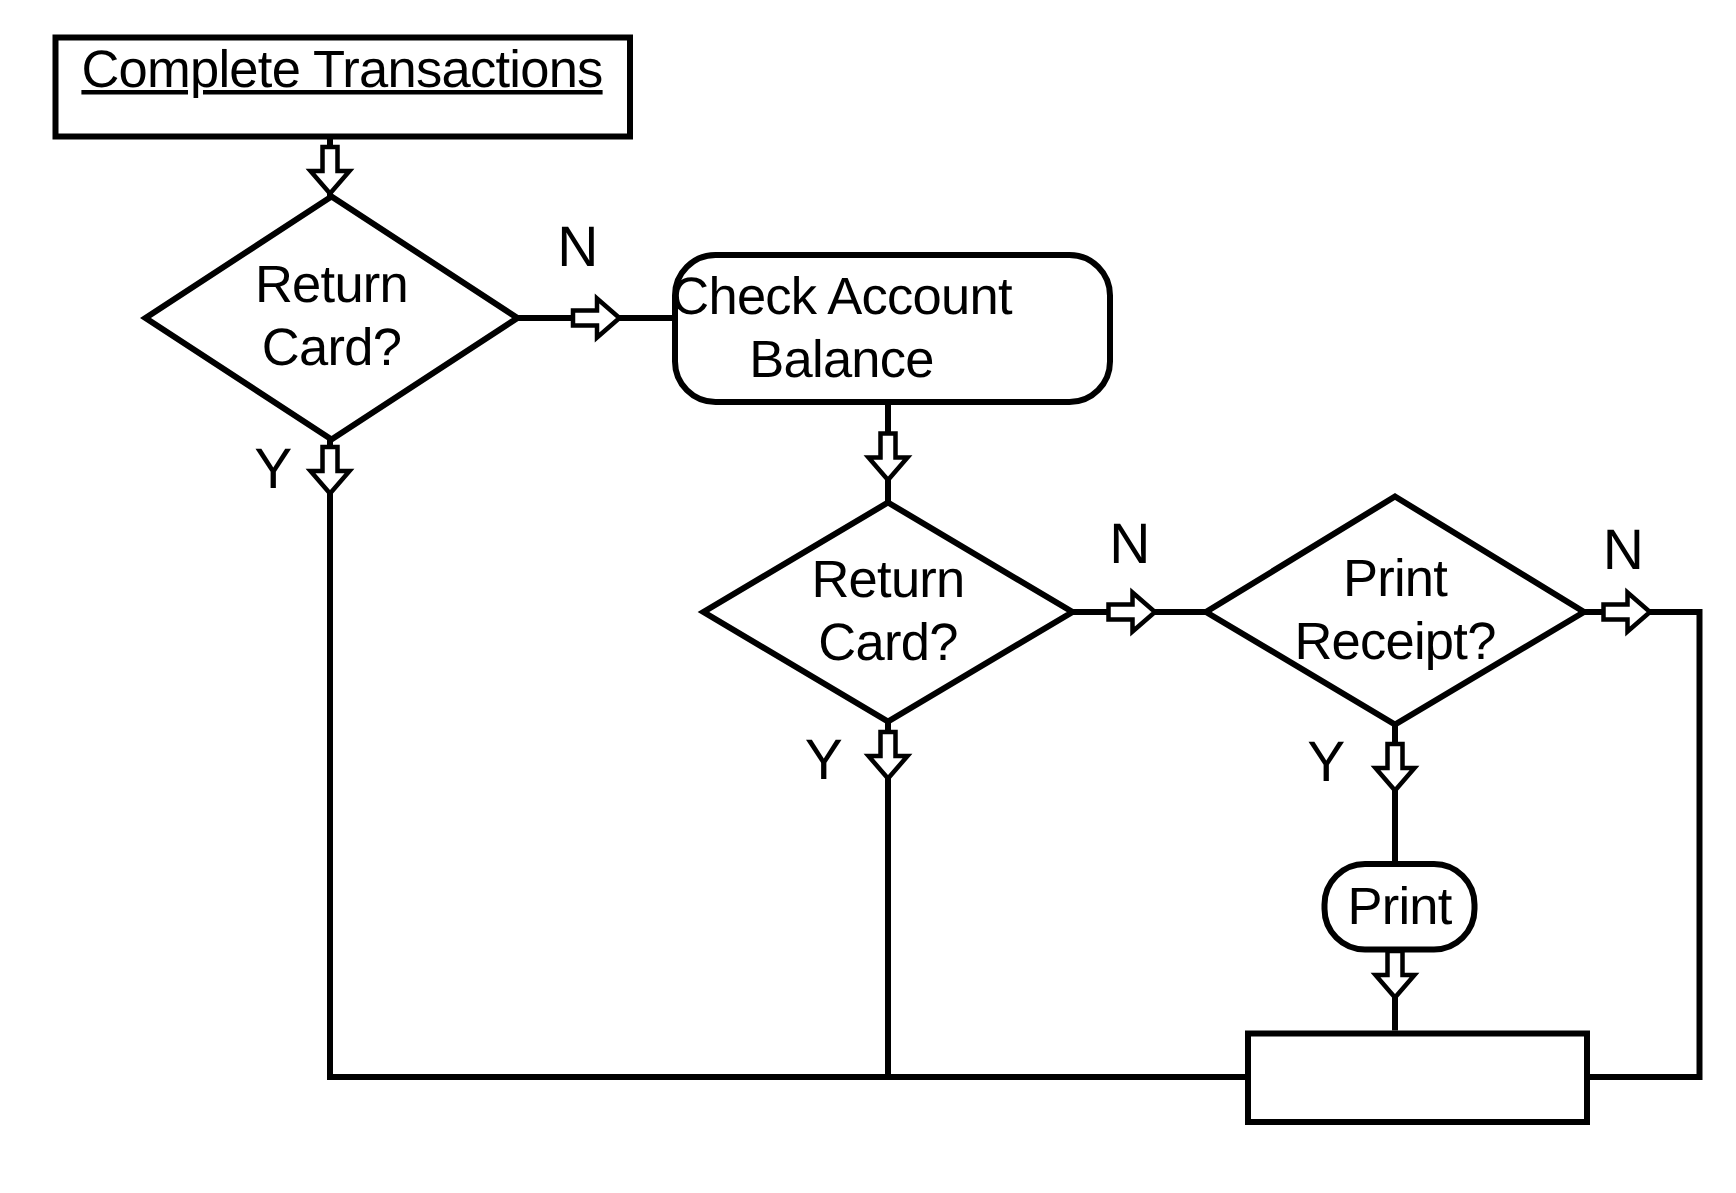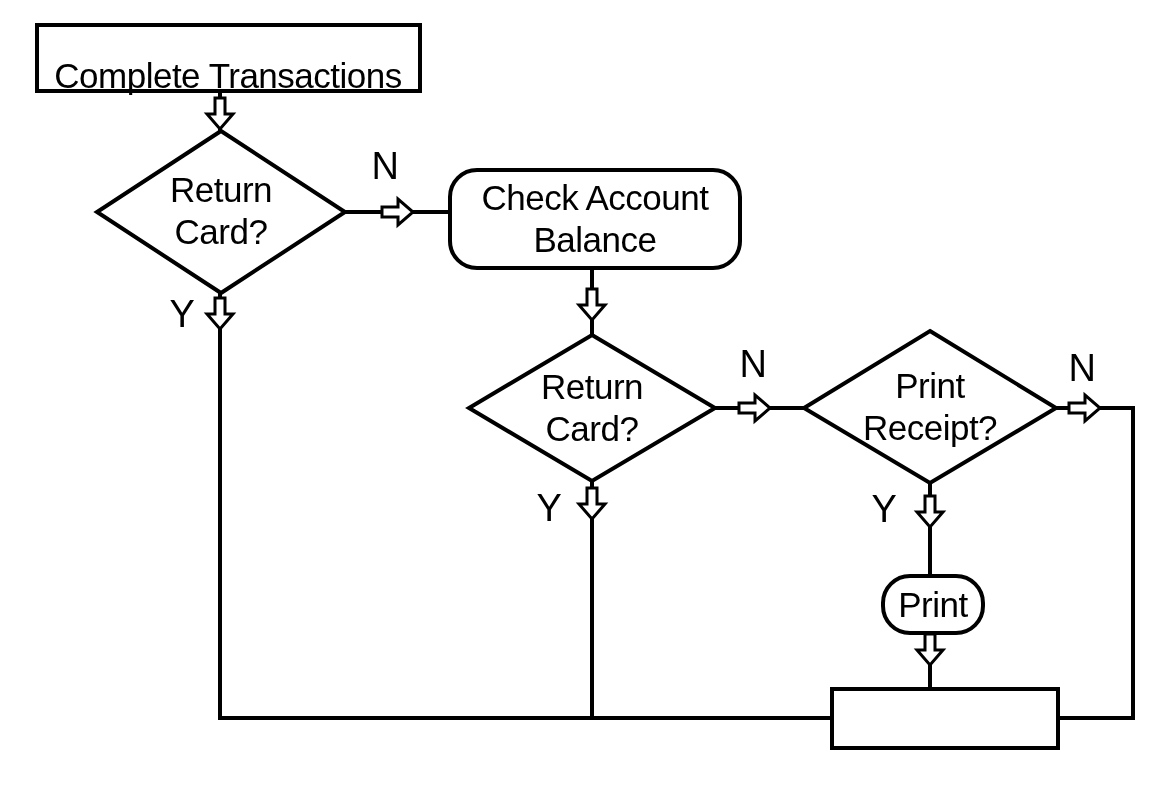--- a/index.html
+++ b/index.html
@@ -85,26 +85,26 @@
     <path class="arrowglyph" d="M382,207 H398 V199 L413,212 L398,225 V217 H382 Z"></path>
     <path class="arrowglyph" d="M215,298 H225 V314 H233 L220,329 L207,314 H215 Z"></path>
     <path class="arrowglyph" d="M587,289 H597 V305 H605 L592,320 L579,305 H587 Z"></path>
     <path class="arrowglyph" d="M739,403 H755 V395 L770,408 L755,421 V413 H739 Z"></path>
     <path class="arrowglyph" d="M587,488 H597 V504 H605 L592,519 L579,504 H587 Z"></path>
     <path class="arrowglyph" d="M1069,403 H1085 V395 L1100,408 L1085,421 V413 H1069 Z"></path>
     <path class="arrowglyph" d="M925,496 H935 V512 H943 L930,527 L917,512 H925 Z"></path>
     <path class="arrowglyph" d="M925,634 H935 V650 H943 L930,665 L917,650 H925 Z"></path>
   </svg>
 
-  <div class="node-label" style="left:228px; top:76px;text-decoration:underline;">Complete Transactions</div>
+  <div class="node-label" style="left:228px; top:47px;text-decoration:underline;">Complete Transactions</div>
 
   <div class="node-label" style="left:221px; top:211px;">Return
 Card?</div>
 
-  <div class="node-label" style="left:595px; top:219px;">Check Account
+  <div class="node-label" style="left:561px; top:219px;">Check Account
 Balance</div>
 
   <div class="node-label" style="left:592px; top:408px;">Return
 Card?</div>
 
   <div class="node-label" style="left:930px; top:407px;">Print
 Receipt?</div>
 
   <div class="node-label" style="left:933px; top:605px;">Print</div>
 

